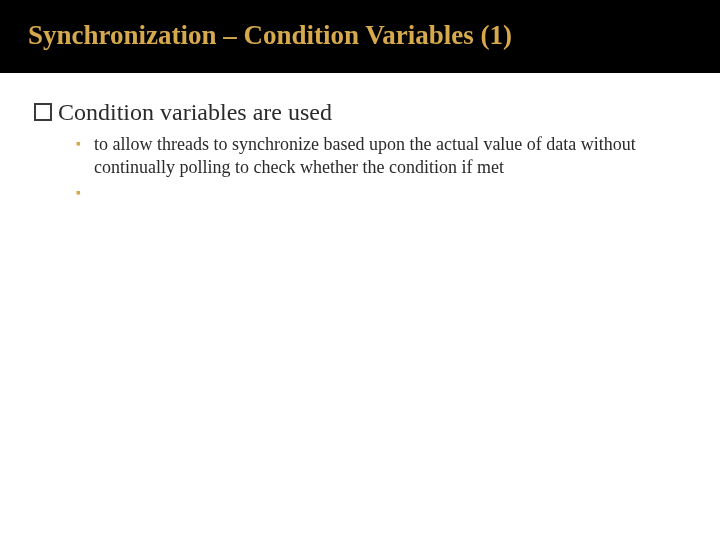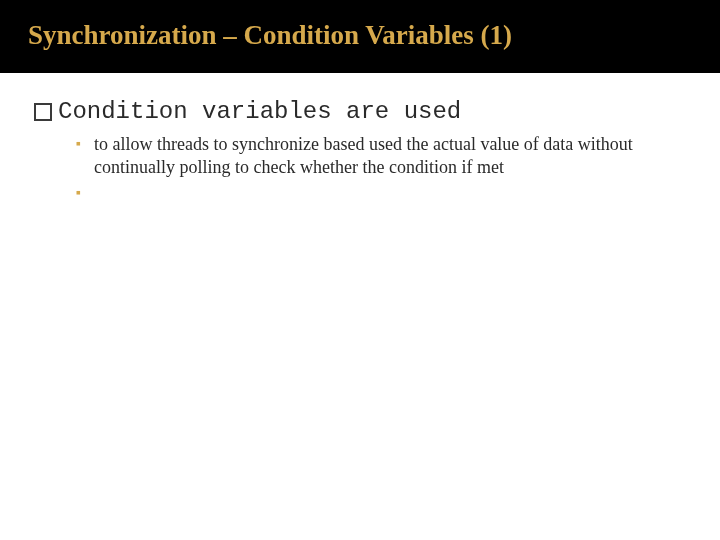--- a/index.html
+++ b/index.html
@@ -43,21 +43,21 @@
     height: 18px;
     flex: 0 0 18px;
     border: 2px solid #3a3a3a;
     box-sizing: border-box;
     margin-right: 6px;
     margin-top: 6px;
   }
   .lvl1-text {
     font-size: 24px;
     color: #2a2a2a;
-    font-family: Liberation Mono, monospace;
+    font-family: Liberation Serif, serif;
     line-height: 1.25;
   }
   .lvl2-list {
     margin-top: 4px;
     padding-left: 42px;
   }
   .lvl2 {
     display: flex;
     align-items: flex-start;
     margin-bottom: 4px;
@@ -91,21 +91,21 @@
 
     <div class="lvl1">
       <span class="lvl1-bullet"></span>
       <span class="lvl1-text">Condition variables are used</span>
     </div>
 
     <div class="lvl2-list">
 
       <div class="lvl2">
         <span class="lvl2-bullet">▪</span>
-        <span class="lvl2-text">to allow threads to synchronize based used the actual value of data without continually polling to check whether the condition if met</span>
+        <span class="lvl2-text">to allow threads to synchronize based upon the actual value of data without continually polling to check whether the condition if met</span>
       </div>
 
       <div class="lvl2">
         <span class="lvl2-bullet">▪</span>
       </div>
 
     </div>
 
   </div>
 

